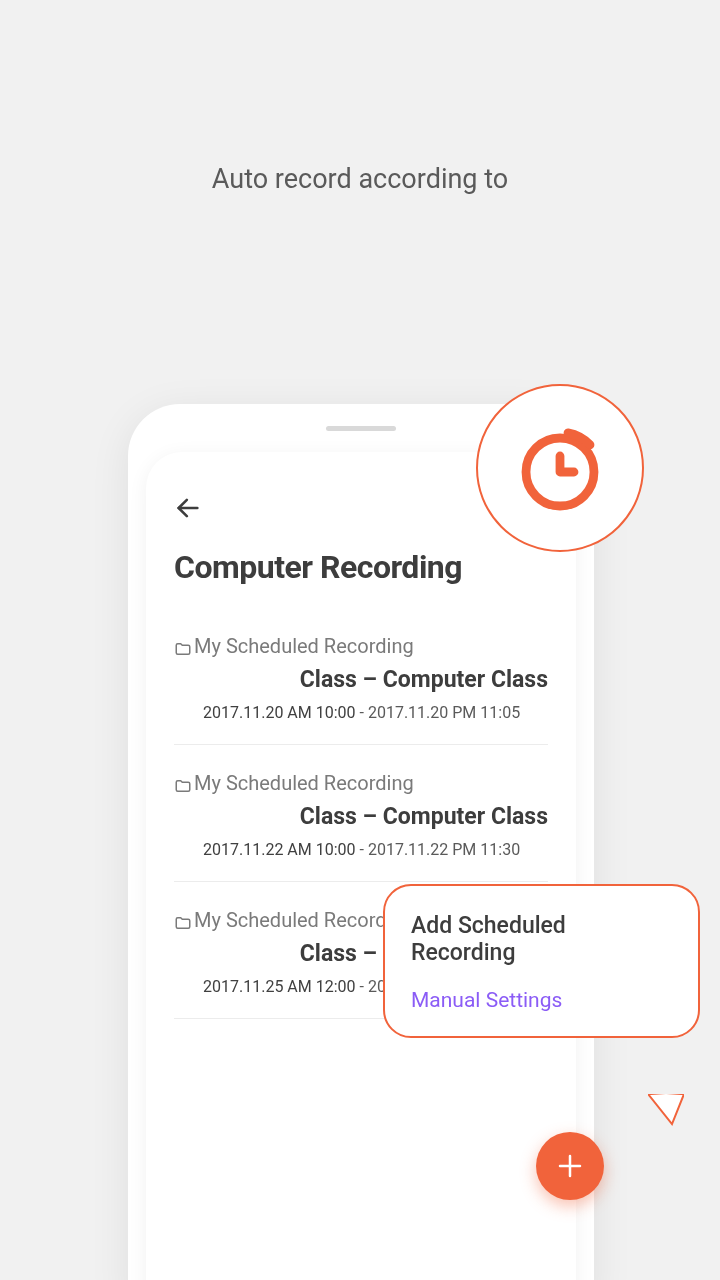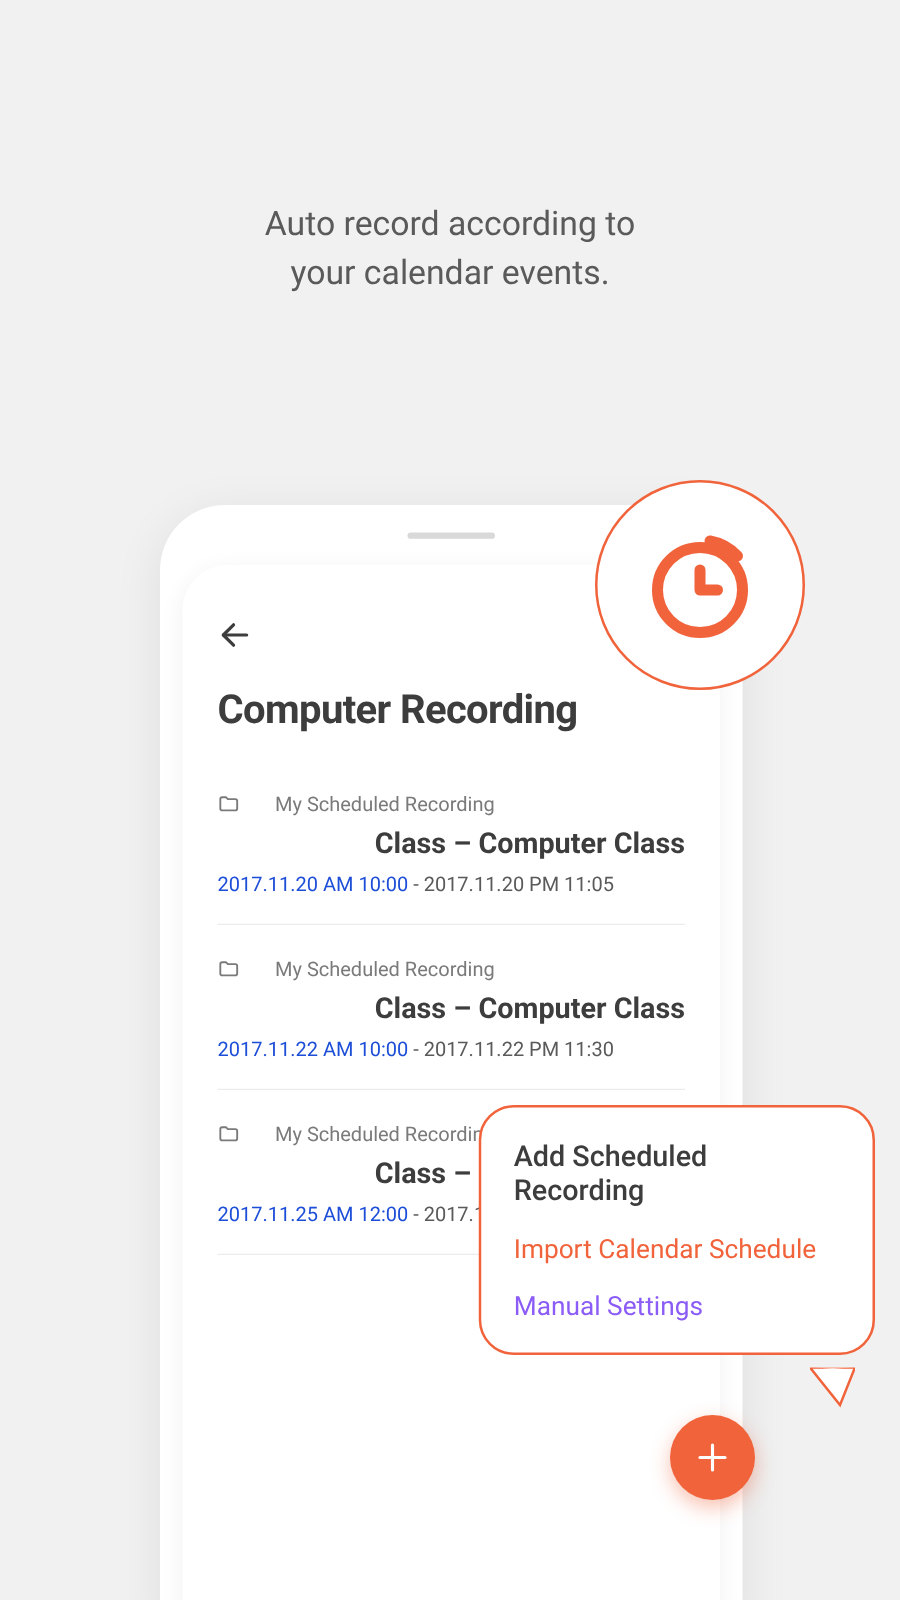--- a/index.html
+++ b/index.html
@@ -70,37 +70,37 @@
 .list {
   margin-top: 48px;
 }
 .item {
   padding-bottom: 22px;
   border-bottom: 1px solid #ececec;
   margin-bottom: 26px;
 }
 .item-folder {
   display: flex;
-  align-items: flex-start;
-  gap: 28px;
+  align-items: flex-end;
+  gap: 2px;
   color: #7a7a7a;
-  font-size: 16px;
+  font-size: 20px;
 }
 .item-title {
   font-size: 23px;
   font-weight: 700;
   color: #3d3d3d;
   margin-top: 8px;
   text-align: right;
 }
 .item-time {
   margin-top: 10px;
   font-size: 16px;
 }
-.time-start { color: #1d4ed8; }
+.time-start { color: #404040; margin-left: 29px; }
 .time-sep, .time-end { color: #5a5a5a; }
 .clock-badge {
   position: absolute;
   right: 76px;
   top: 384px;
   width: 168px;
   height: 168px;
   background: #fff;
   border: 2px solid #f1633b;
   border-radius: 50%;
@@ -149,21 +149,20 @@
   justify-content: center;
   box-shadow: 0 6px 16px rgba(241,99,59,0.4);
 }
 </style>
 </head>
 <body>
 
 <div class="hero">
   <div class="hero-subtitle">
     <span>Auto record according to</span><br>
-    <span>your calendar events.</span>
   </div>
 </div>
 
 <div class="phone">
   <div class="notch"></div>
   <div class="screen">
     <div class="back-arrow">
       <svg viewBox="0 0 24 24" width="28" height="28" fill="none" stroke="#3d3d3d" stroke-width="2.2" stroke-linecap="round" stroke-linejoin="round">
         <line x1="20" y1="12" x2="4" y2="12"></line>
         <polyline points="11 5 4 12 11 19"></polyline>
@@ -225,21 +224,20 @@
 <div class="clock-badge">
   <svg width="96" height="96" viewBox="0 0 24 24" fill="none" stroke="#f1633b" stroke-width="2.2" stroke-linecap="round" stroke-linejoin="round">
     <circle cx="12" cy="13" r="8.5"></circle>
     <path d="M12 9 L12 13 L15.5 13"></path>
     <path d="M14 3.2 A10 10 0 0 1 19.5 6.2"></path>
   </svg>
 </div>
 
 <div class="popover">
   <div class="popover-title">Add Scheduled Recording</div>
-  <div class="popover-item active">Import Calendar Schedule</div>
   <div class="popover-item">Manual Settings</div>
 </div>
 <div class="popover-tail">
   <svg width="36" height="34">
     <polygon points="0,0 36,0 24,30" fill="#fff" stroke="#f1633b" stroke-width="2"></polygon>
     <polygon points="3,0 33,0 18,1" fill="#fff"></polygon>
   </svg>
 </div>
 
 <div class="fab">

